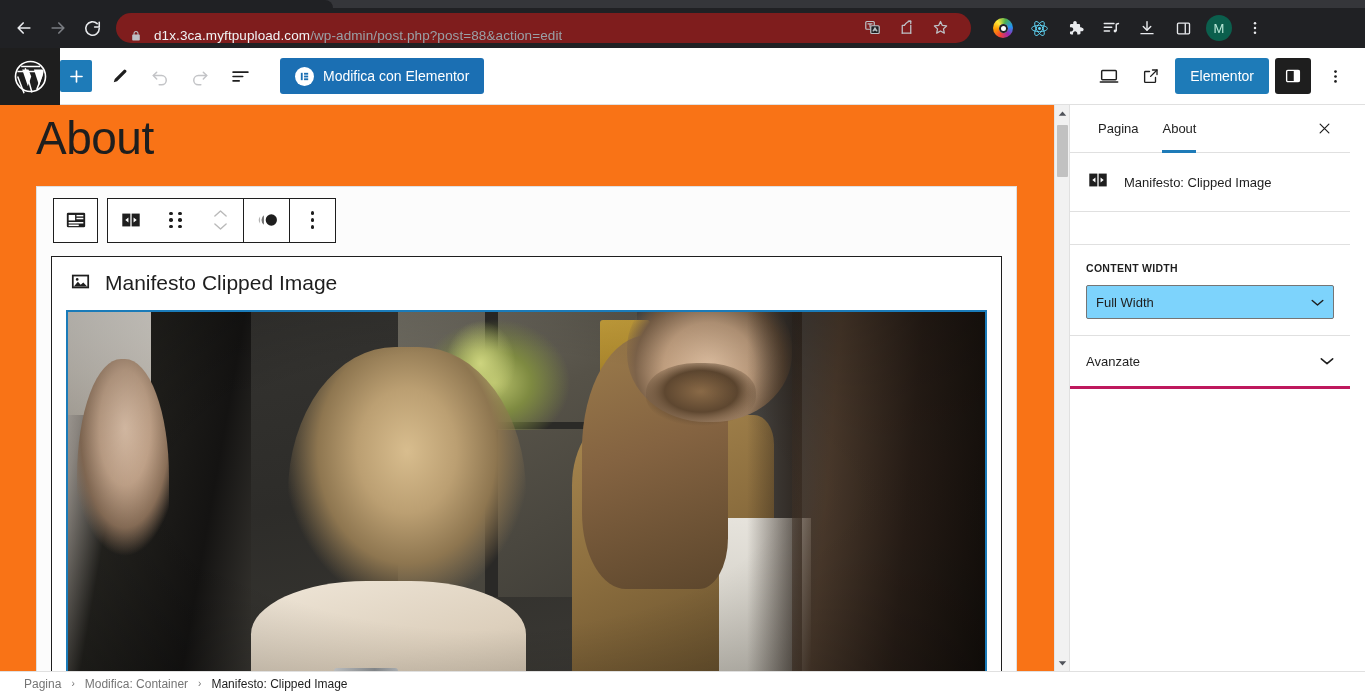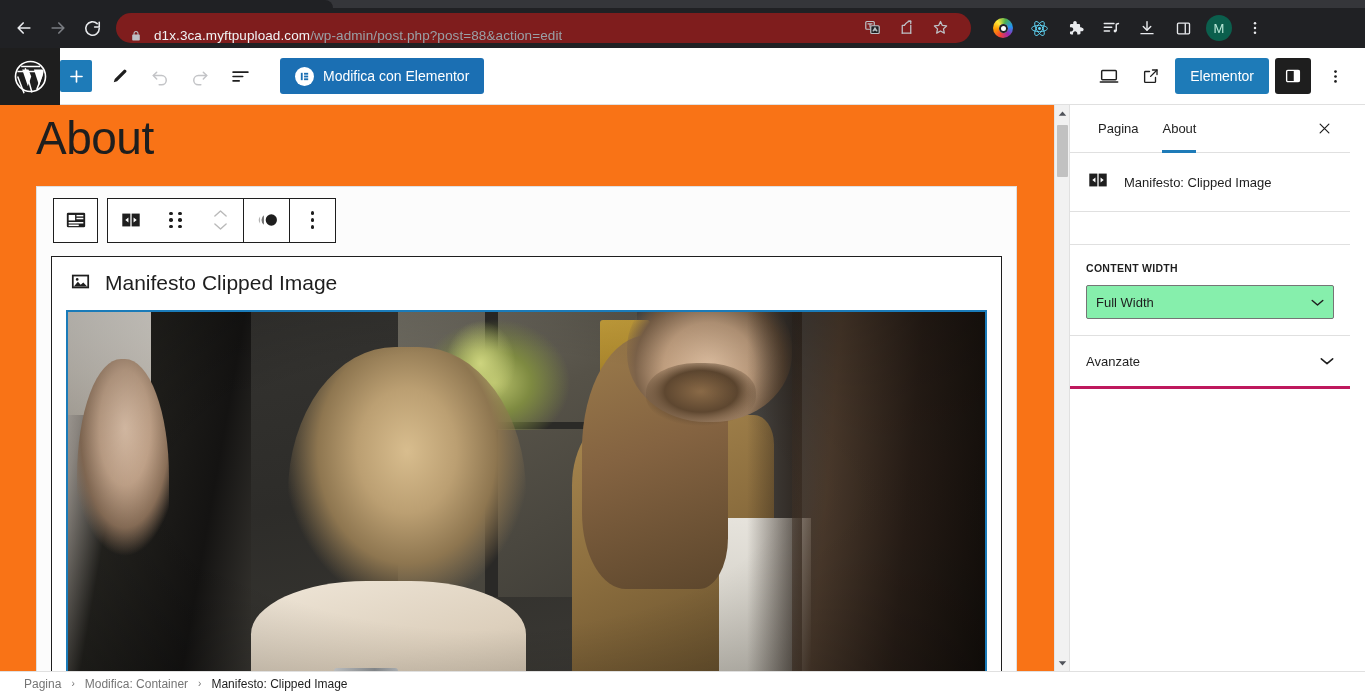--- a/index.html
+++ b/index.html
@@ -235,21 +235,21 @@
     font-size: 10.5px; font-weight: 600; color: #1e1e1e; text-transform: uppercase;
     letter-spacing: .3px; line-height: 1.45; margin-bottom: 9px;
   }
   .sb-input {
     width: 100%; height: 33px; border: 1px solid #757575; border-radius: 2px;
     padding: 0 9px; font-size: 13px; color: #1e1e1e; font-family: "Liberation Sans", sans-serif;
     background: #fff;
   }
   .sb-select {
     width: 100%; height: 34px; border: 1px solid #757575; border-radius: 2px;
-    padding: 0 9px; font-size: 13px; color: #1e1e1e; background: #86efac;
+    padding: 0 9px; font-size: 13px; color: #1e1e1e; background: #7dd3fc;
     display: flex; align-items: center; position: relative;
   }
   .sb-select .chev { position: absolute; right: 9px; color: #1e1e1e; }
   .sb-panel {
     display: flex; align-items: center; justify-content: space-between;
     padding: 16px; border-bottom: 3px solid #be185d;
   }
   .sb-panel-title { font-size: 13px; color: #1e1e1e; }
 
   

